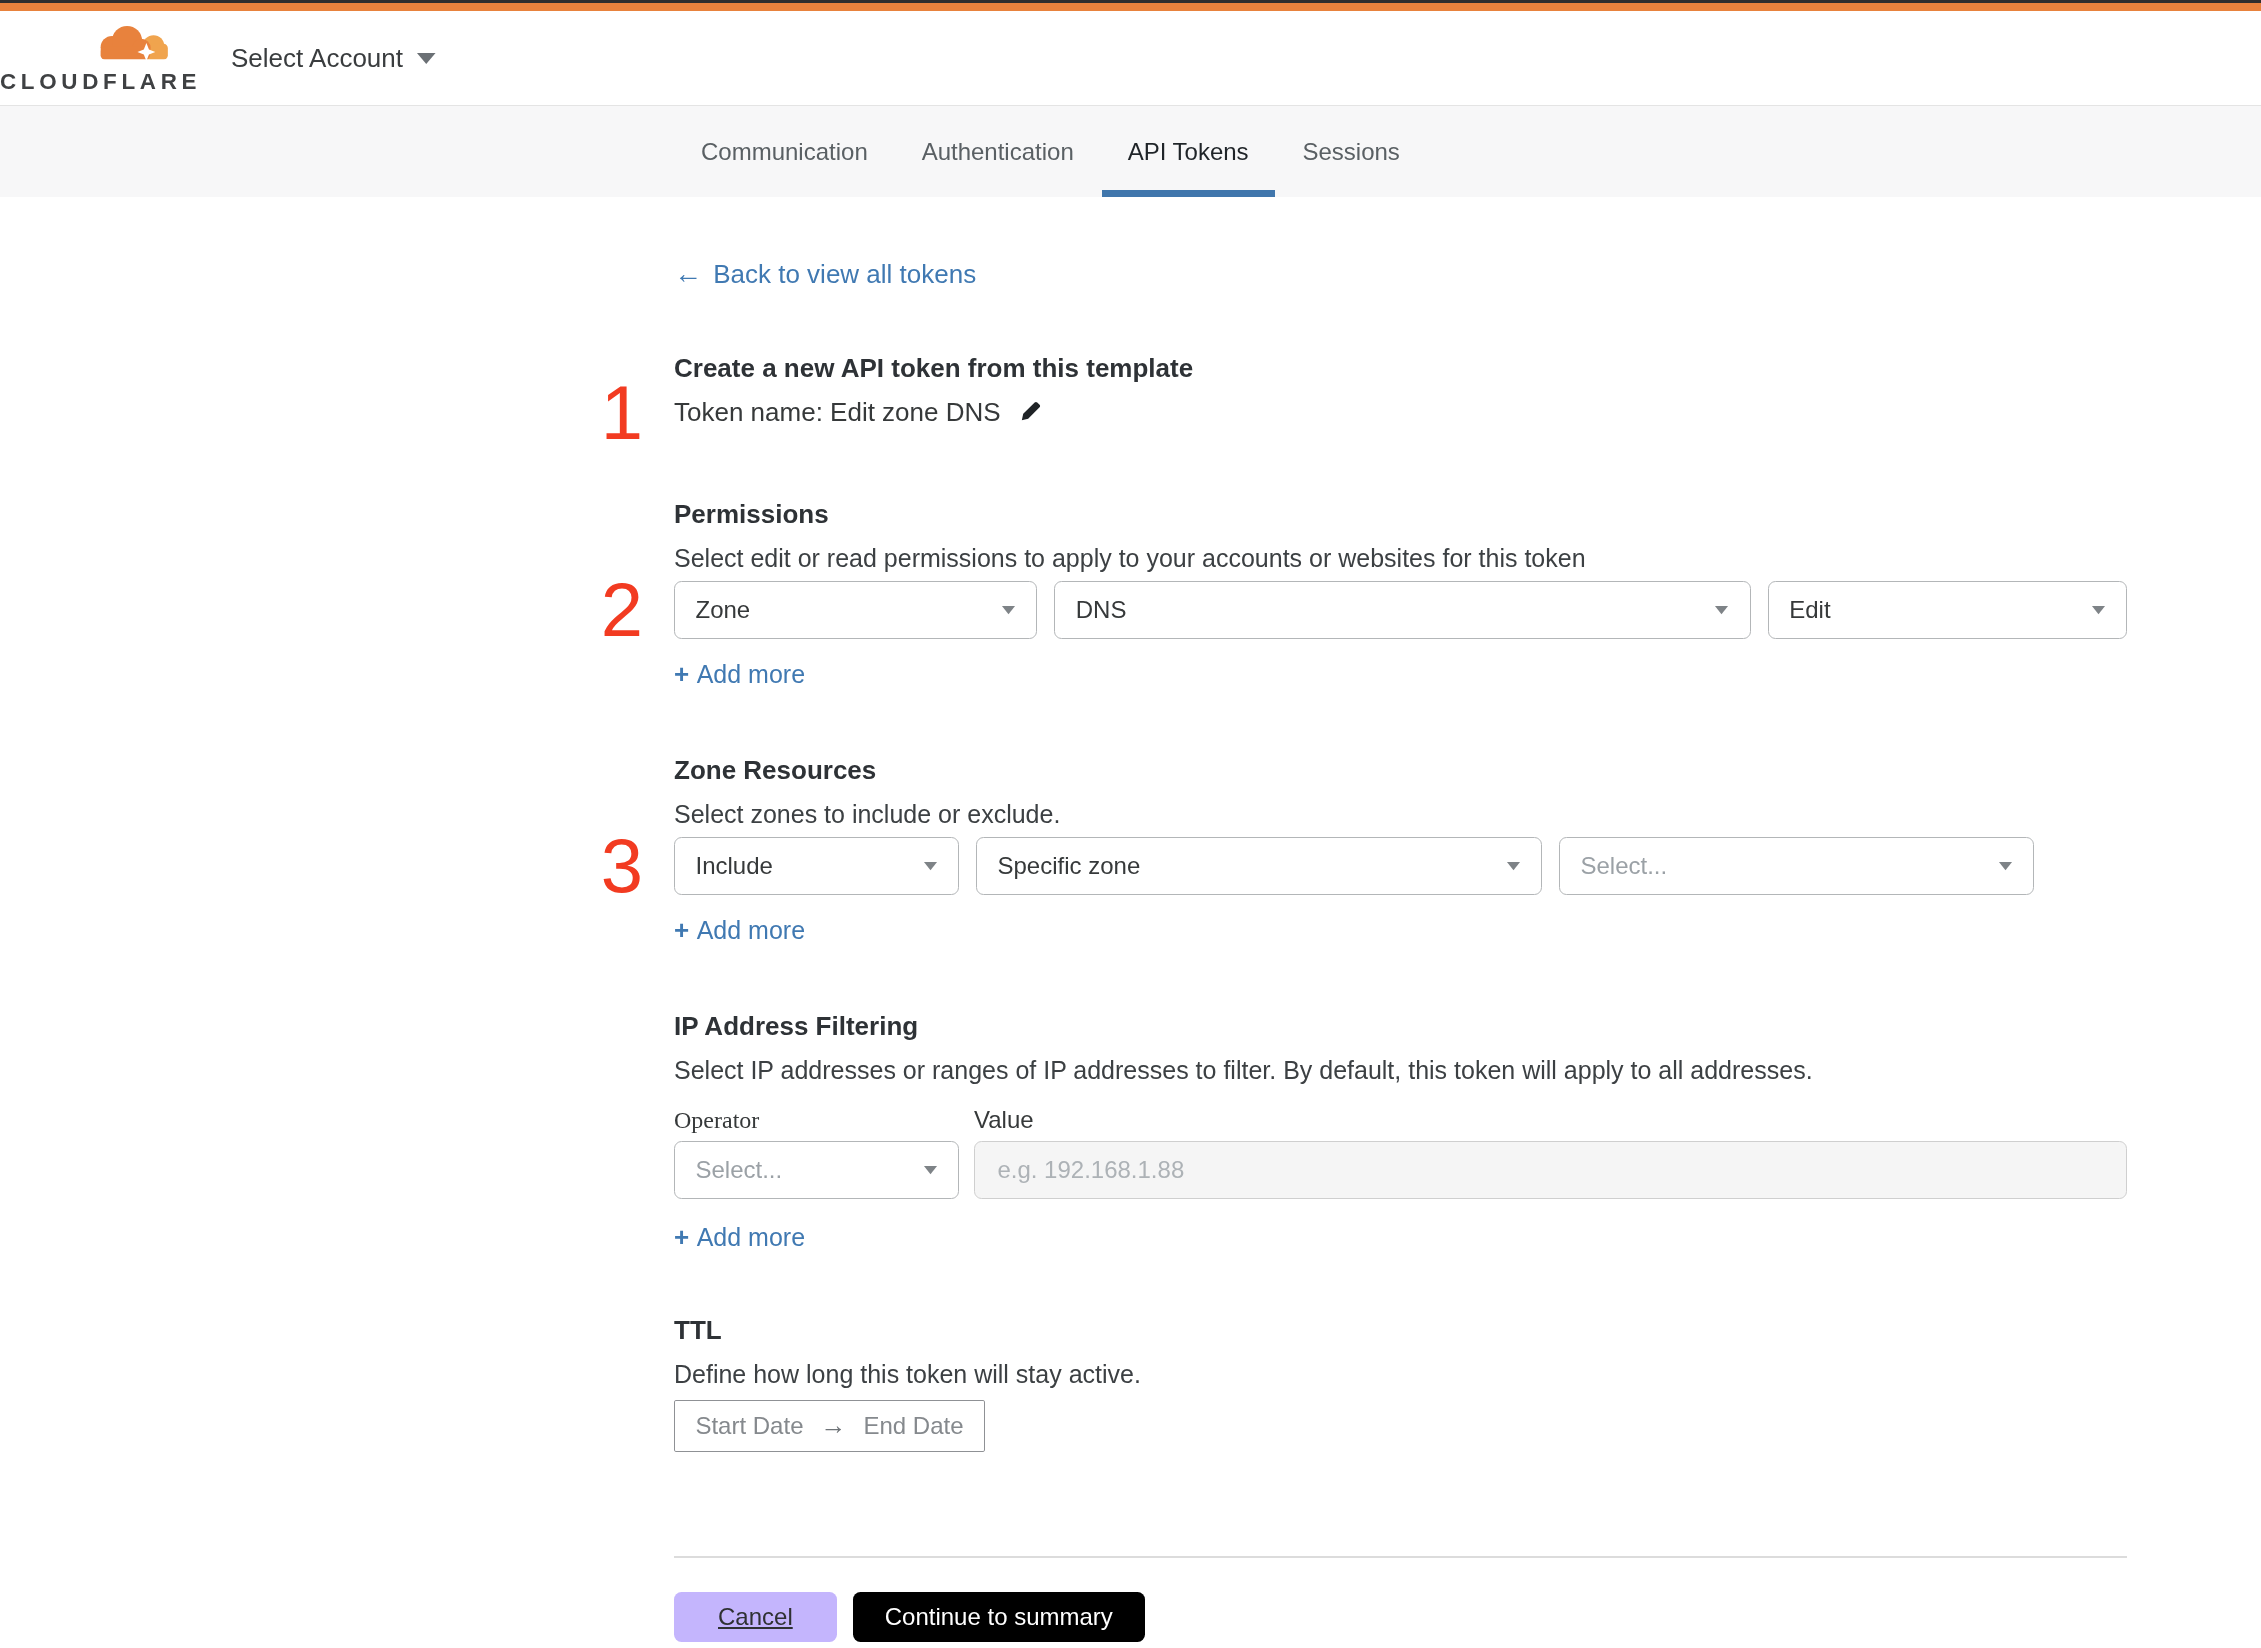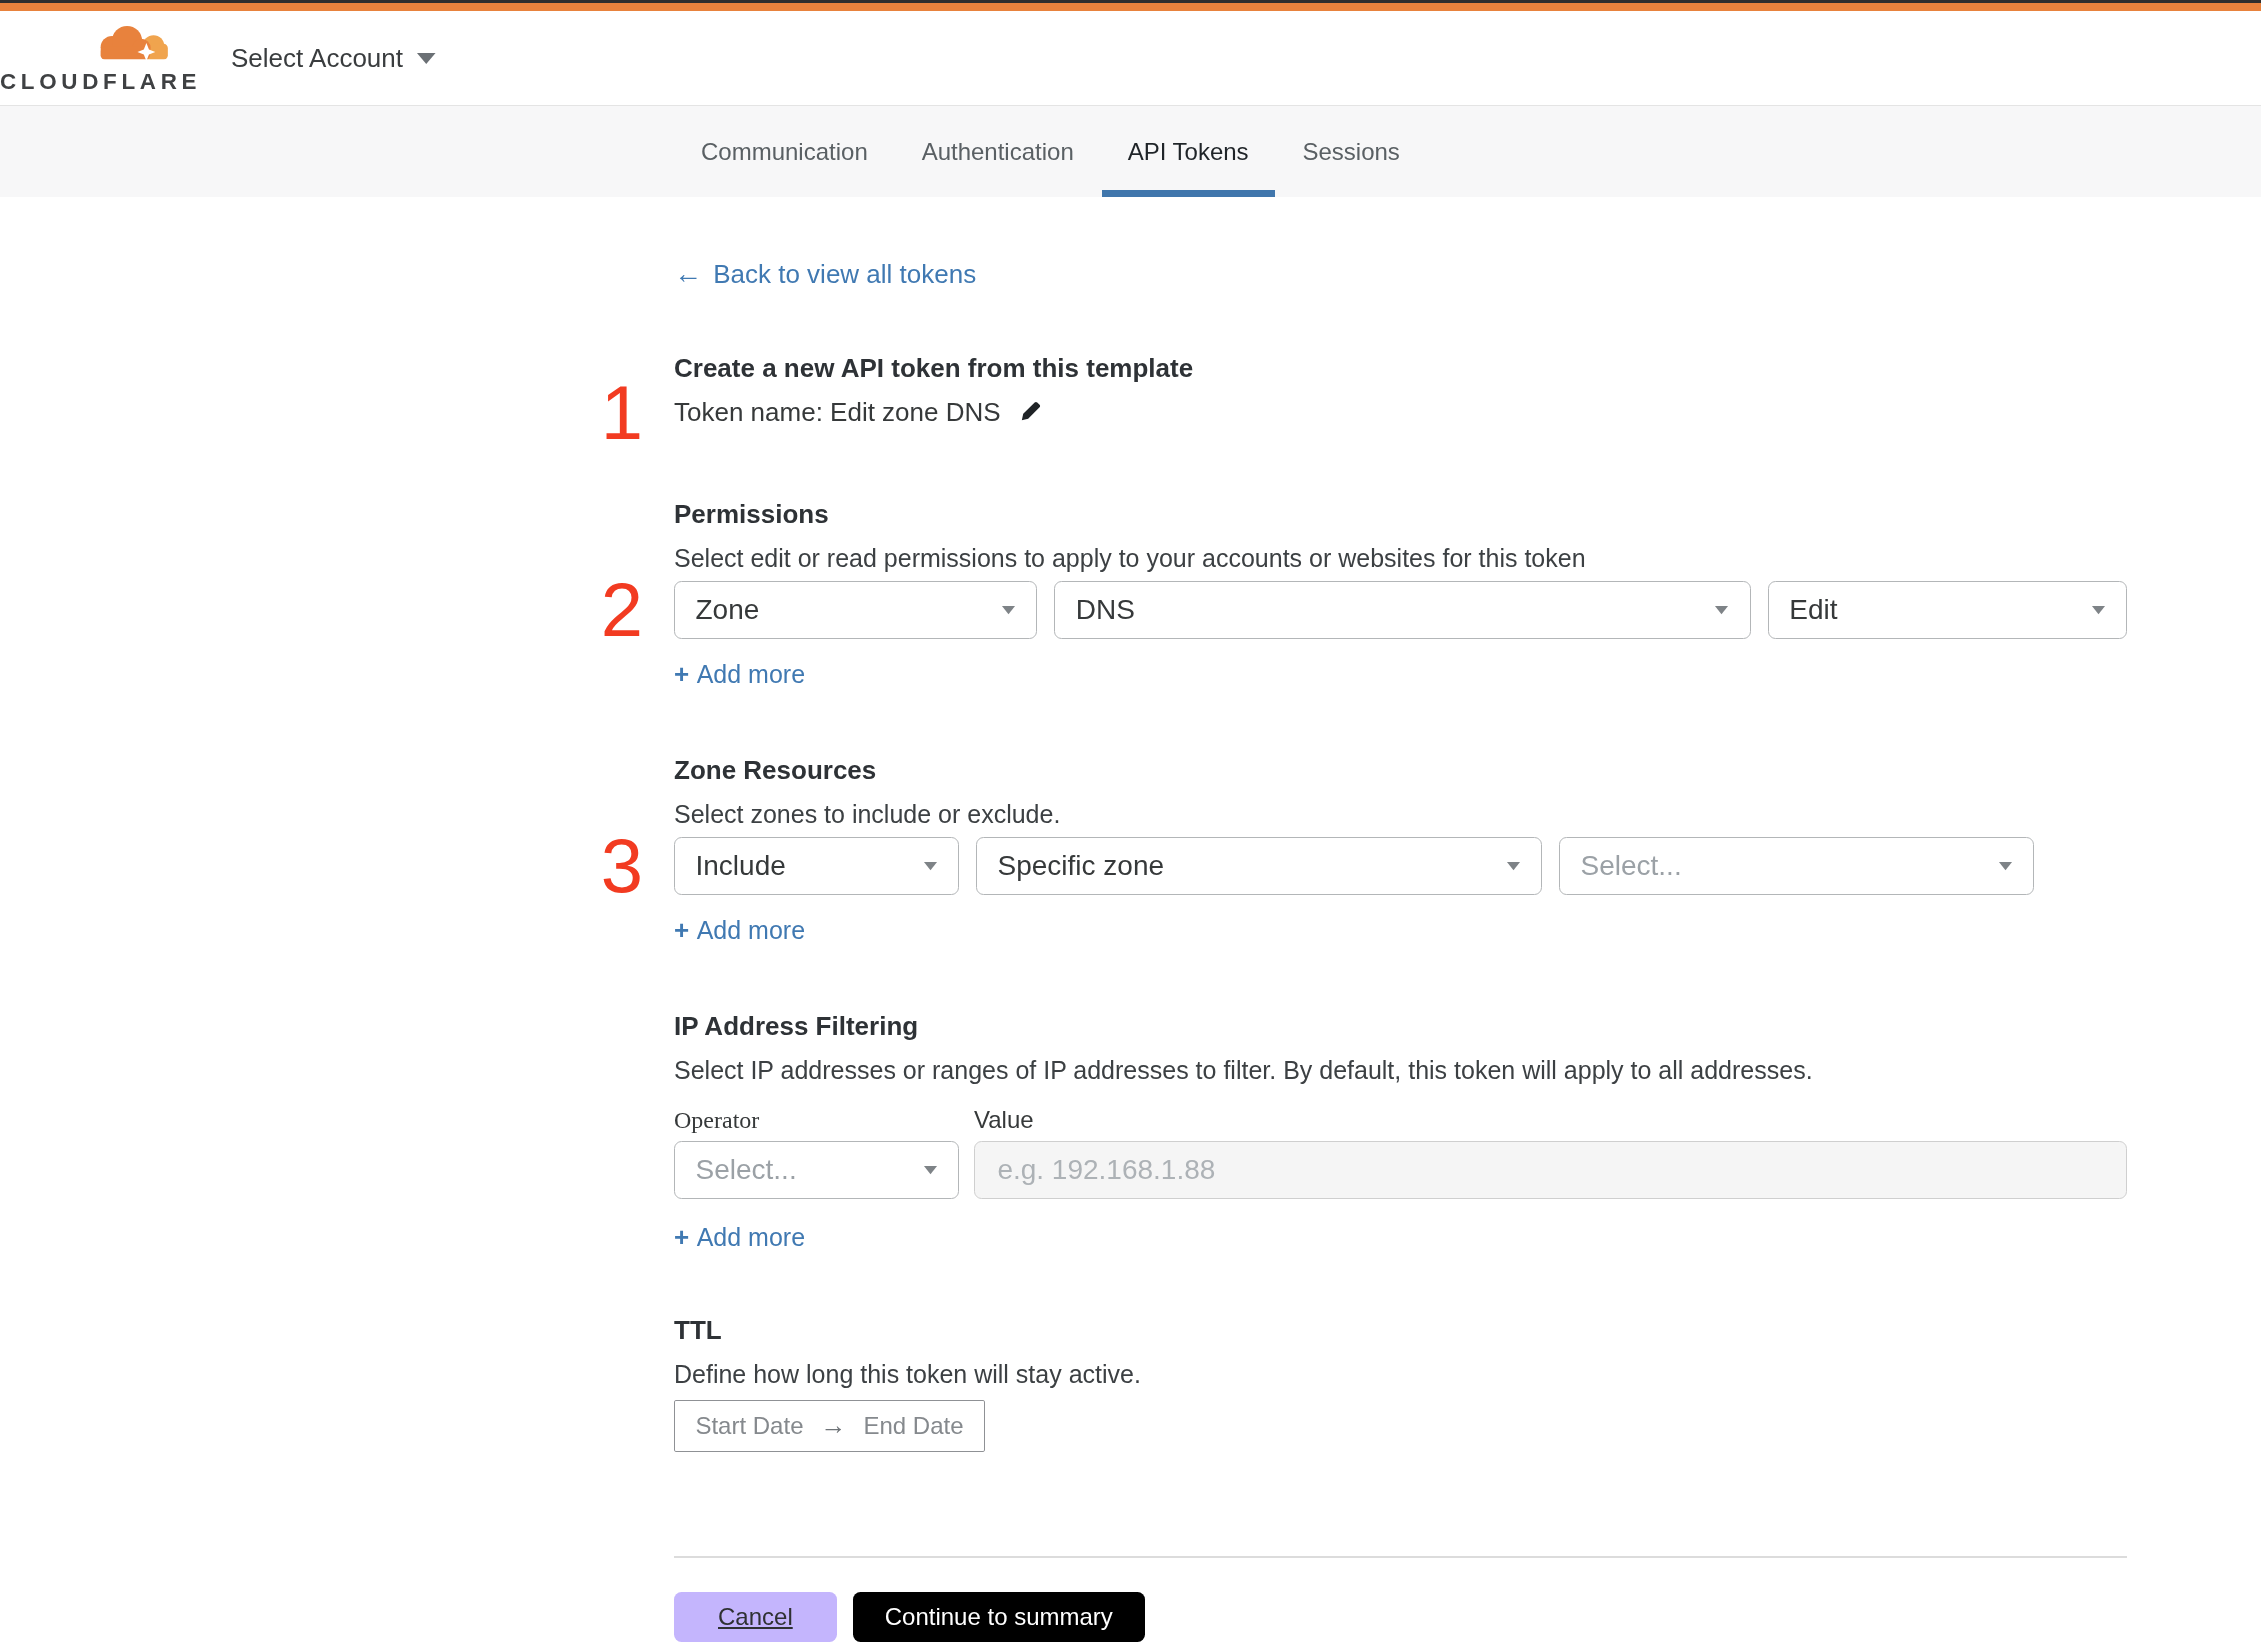--- a/index.html
+++ b/index.html
@@ -37,38 +37,38 @@
   .token-row { position:relative; margin-top:11.2px; font-size:26px; line-height:34px; color:#36393a; display:flex; align-items:center; gap:15px; }
   .pencil { cursor:pointer; display:inline-flex; }
 
   .section-permissions   { margin-top:69px; }
   .section-zone          { margin-top:65px; }
   .section-ip            { margin-top:65px; }
   .section-ttl           { margin-top:62px; }
   .section .desc { margin-top:13px; }
 
   .select-row { position:relative; margin-top:7.5px; display:flex; gap:17px; }
-  .select { height:58px; background:#fff; border:1.9px solid #b3b6b8; border-radius:7.5px; display:flex; align-items:center; justify-content:space-between; padding:0 20.5px; font-size:28px; color:#36393a; cursor:pointer; }
+  .select { height:58px; background:#fff; border:1.9px solid #b3b6b8; border-radius:7.5px; display:flex; align-items:center; justify-content:space-between; padding:0 20.5px; font-size:24px; color:#36393a; cursor:pointer; }
   .select .placeholder { color:#9ba1a6; }
   .w-scope    { width:364px; }
   .w-resource { width:698px; }
   .w-access   { width:360px; }
   .w-mode     { width:285px; }
   .w-type     { width:566px; }
   .w-zonesel  { width:475px; }
   .w-operator { width:285px; }
 
   .add-more { margin-top:20.5px; font-size:25px; line-height:30px; color:#4079b2; display:flex; align-items:center; gap:7.5px; cursor:pointer; width:max-content; }
   .add-more .plus { font-weight:700; font-size:26px; }
   .section-ip .add-more { margin-top:22.4px; }
 
   .labels-row { margin-top:20.5px; display:flex; font-size:24px; line-height:28px; color:#36393a; }
   .labels-row .op-label { width:300px;font-family:Liberation Serif, serif; }
   .ip-row { margin-top:7.5px; display:flex; gap:15px; }
-  .value-input { flex:1; height:58px; background:#f5f5f5; border:1.9px solid #cfcfcf; border-radius:7.5px; padding:0 22.4px; font-size:28px; color:#36393a; font-family:"Liberation Sans", sans-serif; }
+  .value-input { flex:1; height:58px; background:#f5f5f5; border:1.9px solid #cfcfcf; border-radius:7.5px; padding:0 22.4px; font-size:24px; color:#36393a; font-family:"Liberation Sans", sans-serif; }
   .value-input::placeholder { color:#adb2b6; }
 
   .ttl-box { margin-top:11.2px; width:311px; height:52px; border:1.9px solid #8f9195; border-radius:1.9px; display:flex; align-items:center; justify-content:center; gap:17px; font-size:24px; color:#85898d; cursor:text; }
   .ttl-box .arrow { color:#6d7276; font-size:26px; }
 
   .divider { margin-top:104px; height:1.9px; background:#dcdcdc; }
 
   .btn-row { margin-top:34px; display:flex; gap:16px; }
   .btn { height:50px; border:none; border-radius:7.5px; font-size:24px; font-family:"Liberation Sans", sans-serif; display:flex; align-items:center; justify-content:center; cursor:pointer; }
   .btn-cancel { background:#c4b5fd; color:#2f3133; padding:0 44px;text-decoration:underline; }

